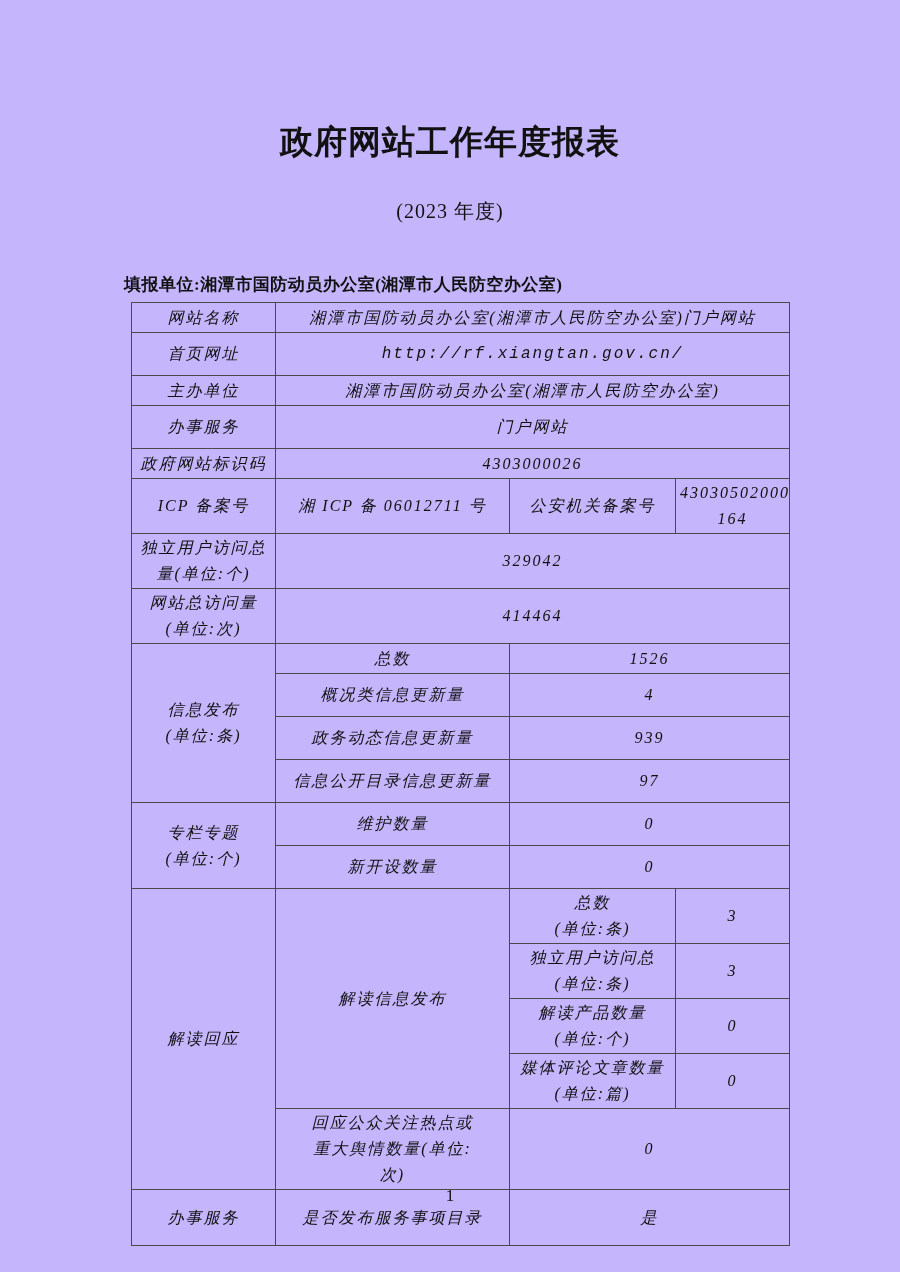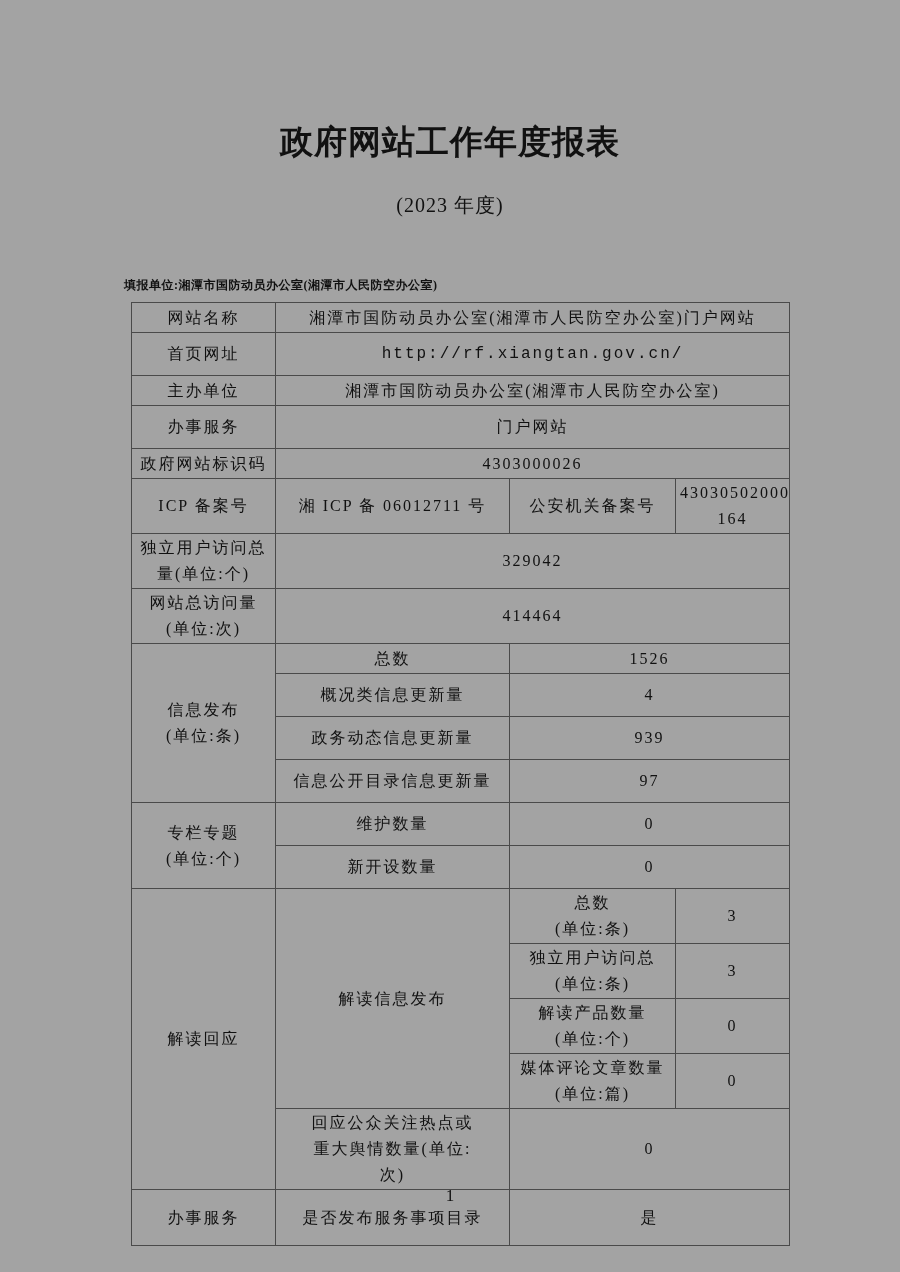--- a/index.html
+++ b/index.html
@@ -11,50 +11,50 @@
     width: 900px;
     height: 1272px;
     position: relative;
     font-family: "Liberation Serif", "DejaVu Serif", serif;
     color: #111111;
     overflow: hidden;
   }
   .page {
     position: absolute;
     inset: 0;
-    background: #a3a3a3;
+    background: #c4b5fd;
   }
   .title {
     position: absolute;
     top: 122px;
     left: 0;
     width: 100%;
     margin: 0;
     text-align: center;
     font-family: "Liberation Sans", "DejaVu Sans", sans-serif;
     font-weight: bold;
     font-size: 33px;
     letter-spacing: 1px;
     line-height: 40px;
   }
   .subtitle {
     position: absolute;
-    top: 192px;
+    top: 198px;
     left: 0;
     width: 100%;
     text-align: center;
     font-size: 20px;
     letter-spacing: 1px;
     line-height: 26px;
   }
   .reporting-unit {
     position: absolute;
     top: 274px;
     left: 124px;
-    font-size: 12px;
+    font-size: 17px;
     font-weight: bold;
     letter-spacing: 0.5px;
     line-height: 22px;
   }
   table.report {
     position: absolute;
     top: 302px;
     left: 131px;
     width: 658px;
     border-collapse: collapse;
@@ -62,20 +62,21 @@
   }
   table.report td {
     border: 1px solid #4a4a4a;
     text-align: center;
     vertical-align: middle;
     font-size: 16px;
     letter-spacing: 2px;
     line-height: 26px;
     padding: 1px 4px;
     overflow: hidden;
+    font-style: italic;
   }
   td.pre { white-space: pre-line; }
   td.mono {
     font-family: "Liberation Mono", "DejaVu Sans Mono", monospace;
     font-size: 15.5px;
     letter-spacing: 0;
   }
   td.num { letter-spacing: 1px; }
   td.va-top { vertical-align: top; padding-top: 5px; }
   td.va-bottom { vertical-align: bottom; padding-bottom: 6px; }

